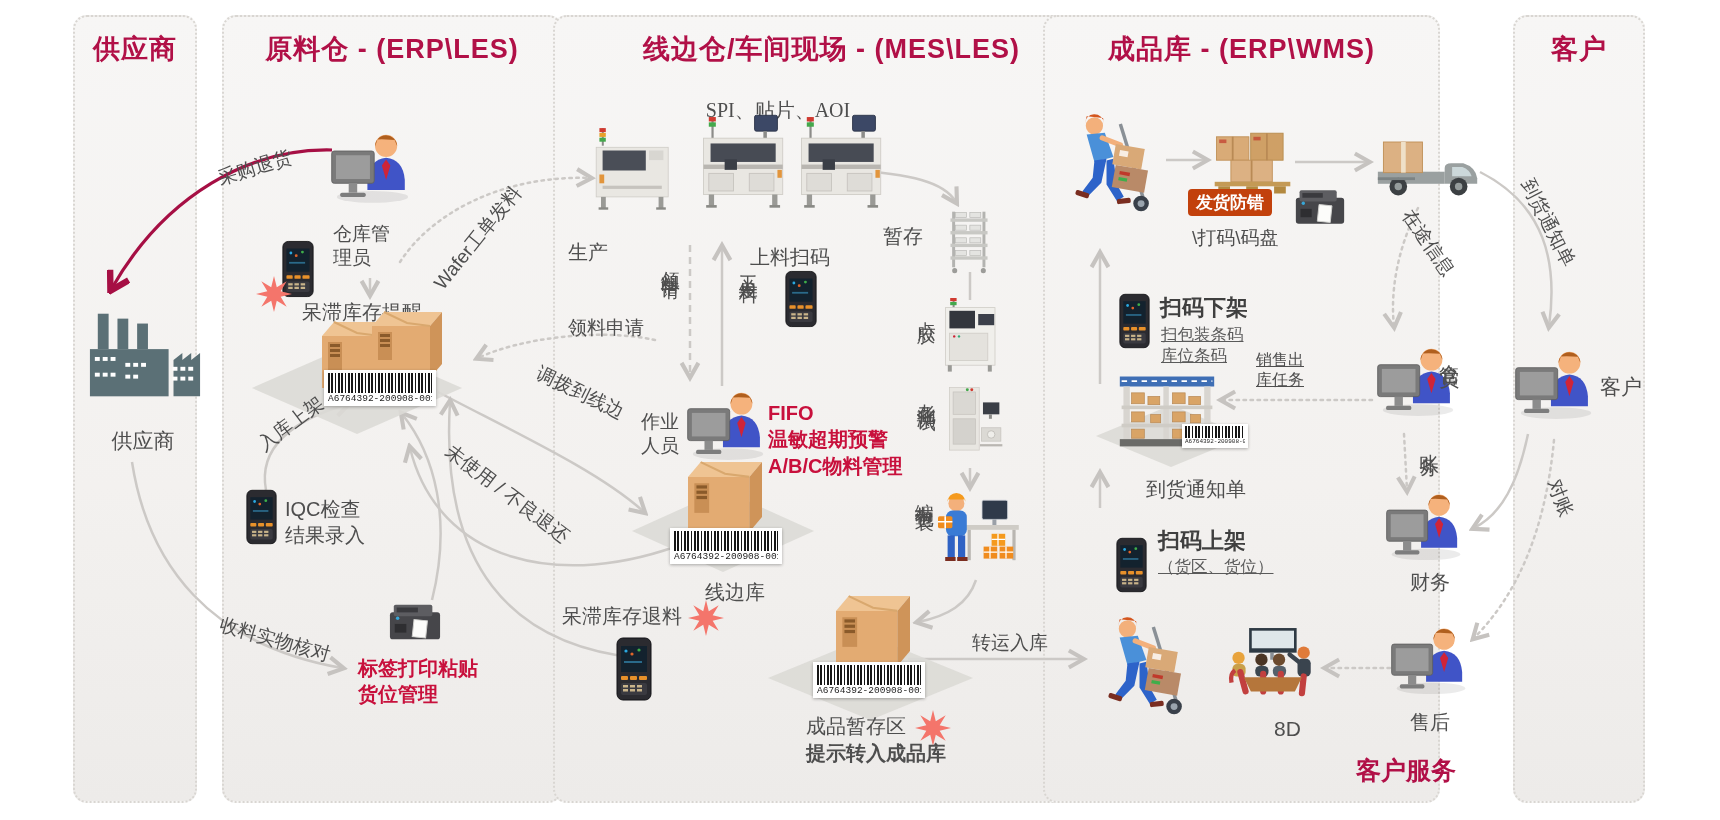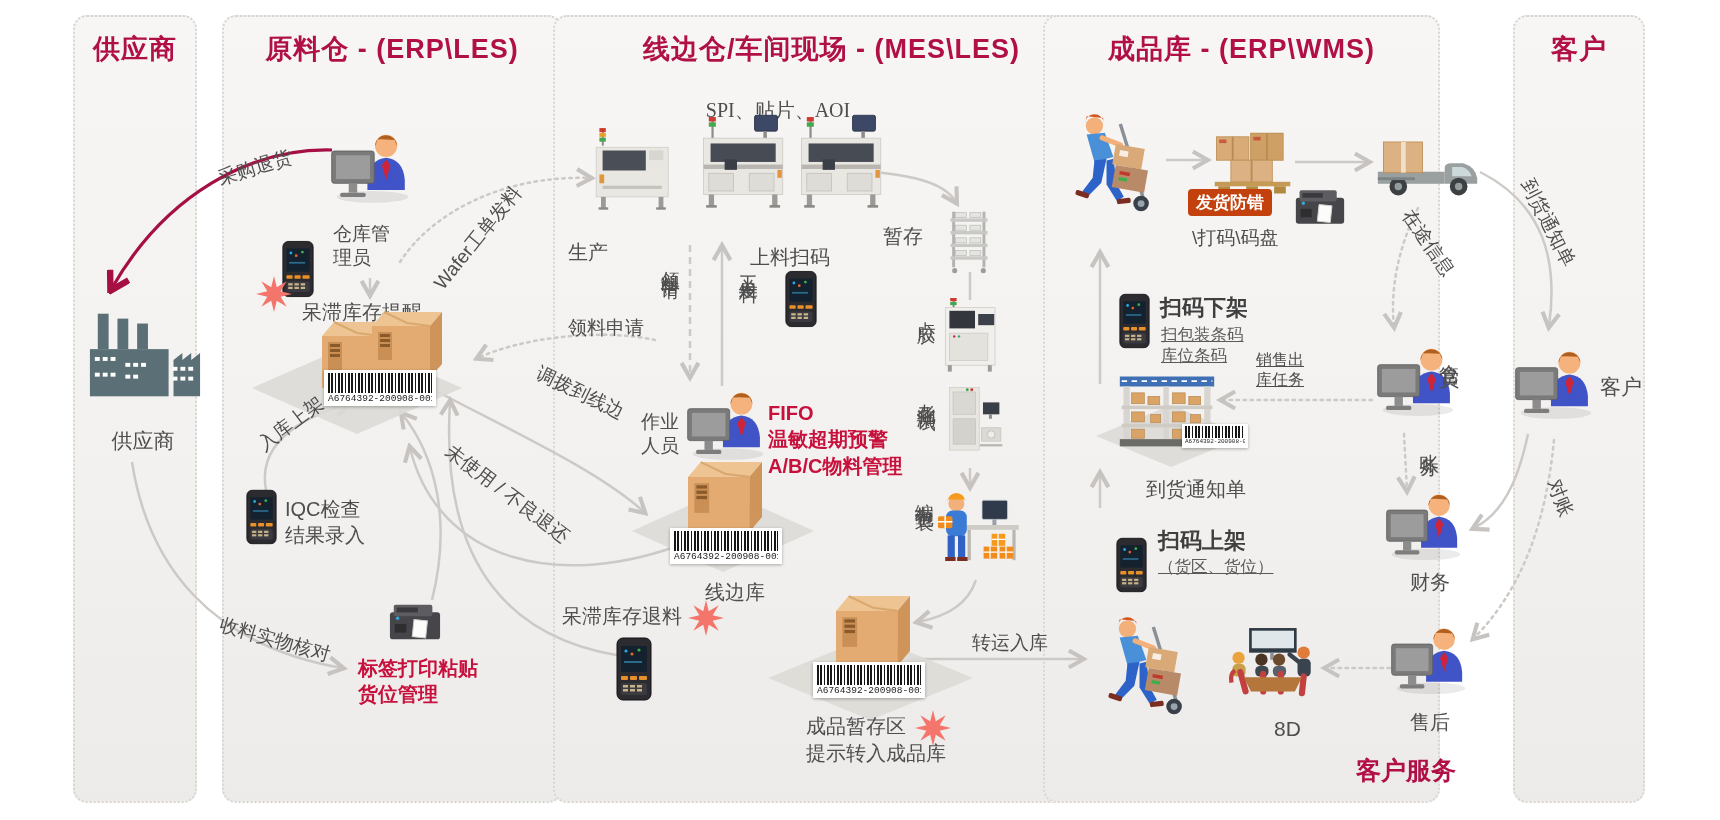--- a/index.html
+++ b/index.html
@@ -463,21 +463,21 @@
       <use href="#sym-box"></use>
     </svg>
   <div class="barcode" style="left:813px;top:662px;width:112px;height:36px;">
     <div class="bars"></div>
     <div class="bc-num">A6764392-200908-001</div>
   </div>
   <div class="lbl" style="left:806px;top:714px;font-size:20px;">成品暂存区</div>
   <svg class="icon" style="left:915px;top:710px" width="36" height="36" viewBox="0 0 40 40">
       <use href="#sym-burst"></use>
     </svg>
-  <div class="lbl" style="left:806px;top:741px;font-size:20px;">提示转入成品库</div>
+  <div class="lbl" style="left:806px;top:741px;font-size:20px;font-weight:bold;">提示转入成品库</div>
   <div class="lbl" style="left:972px;top:631px;">转运入库</div>
 
   <svg class="icon" style="left:1063px;top:112px" width="100" height="108" viewBox="0 0 115 125">
       <use href="#sym-porter"></use>
     </svg>
   <svg class="icon" style="left:1210px;top:126px" width="85" height="72" viewBox="0 0 92 80">
       <use href="#sym-pallet"></use>
     </svg>
   <div class="badge" style="left:1188px;top:189px;">发货防错</div>
   <svg class="icon" style="left:1294px;top:186px" width="52" height="42" viewBox="0 0 56 44">

